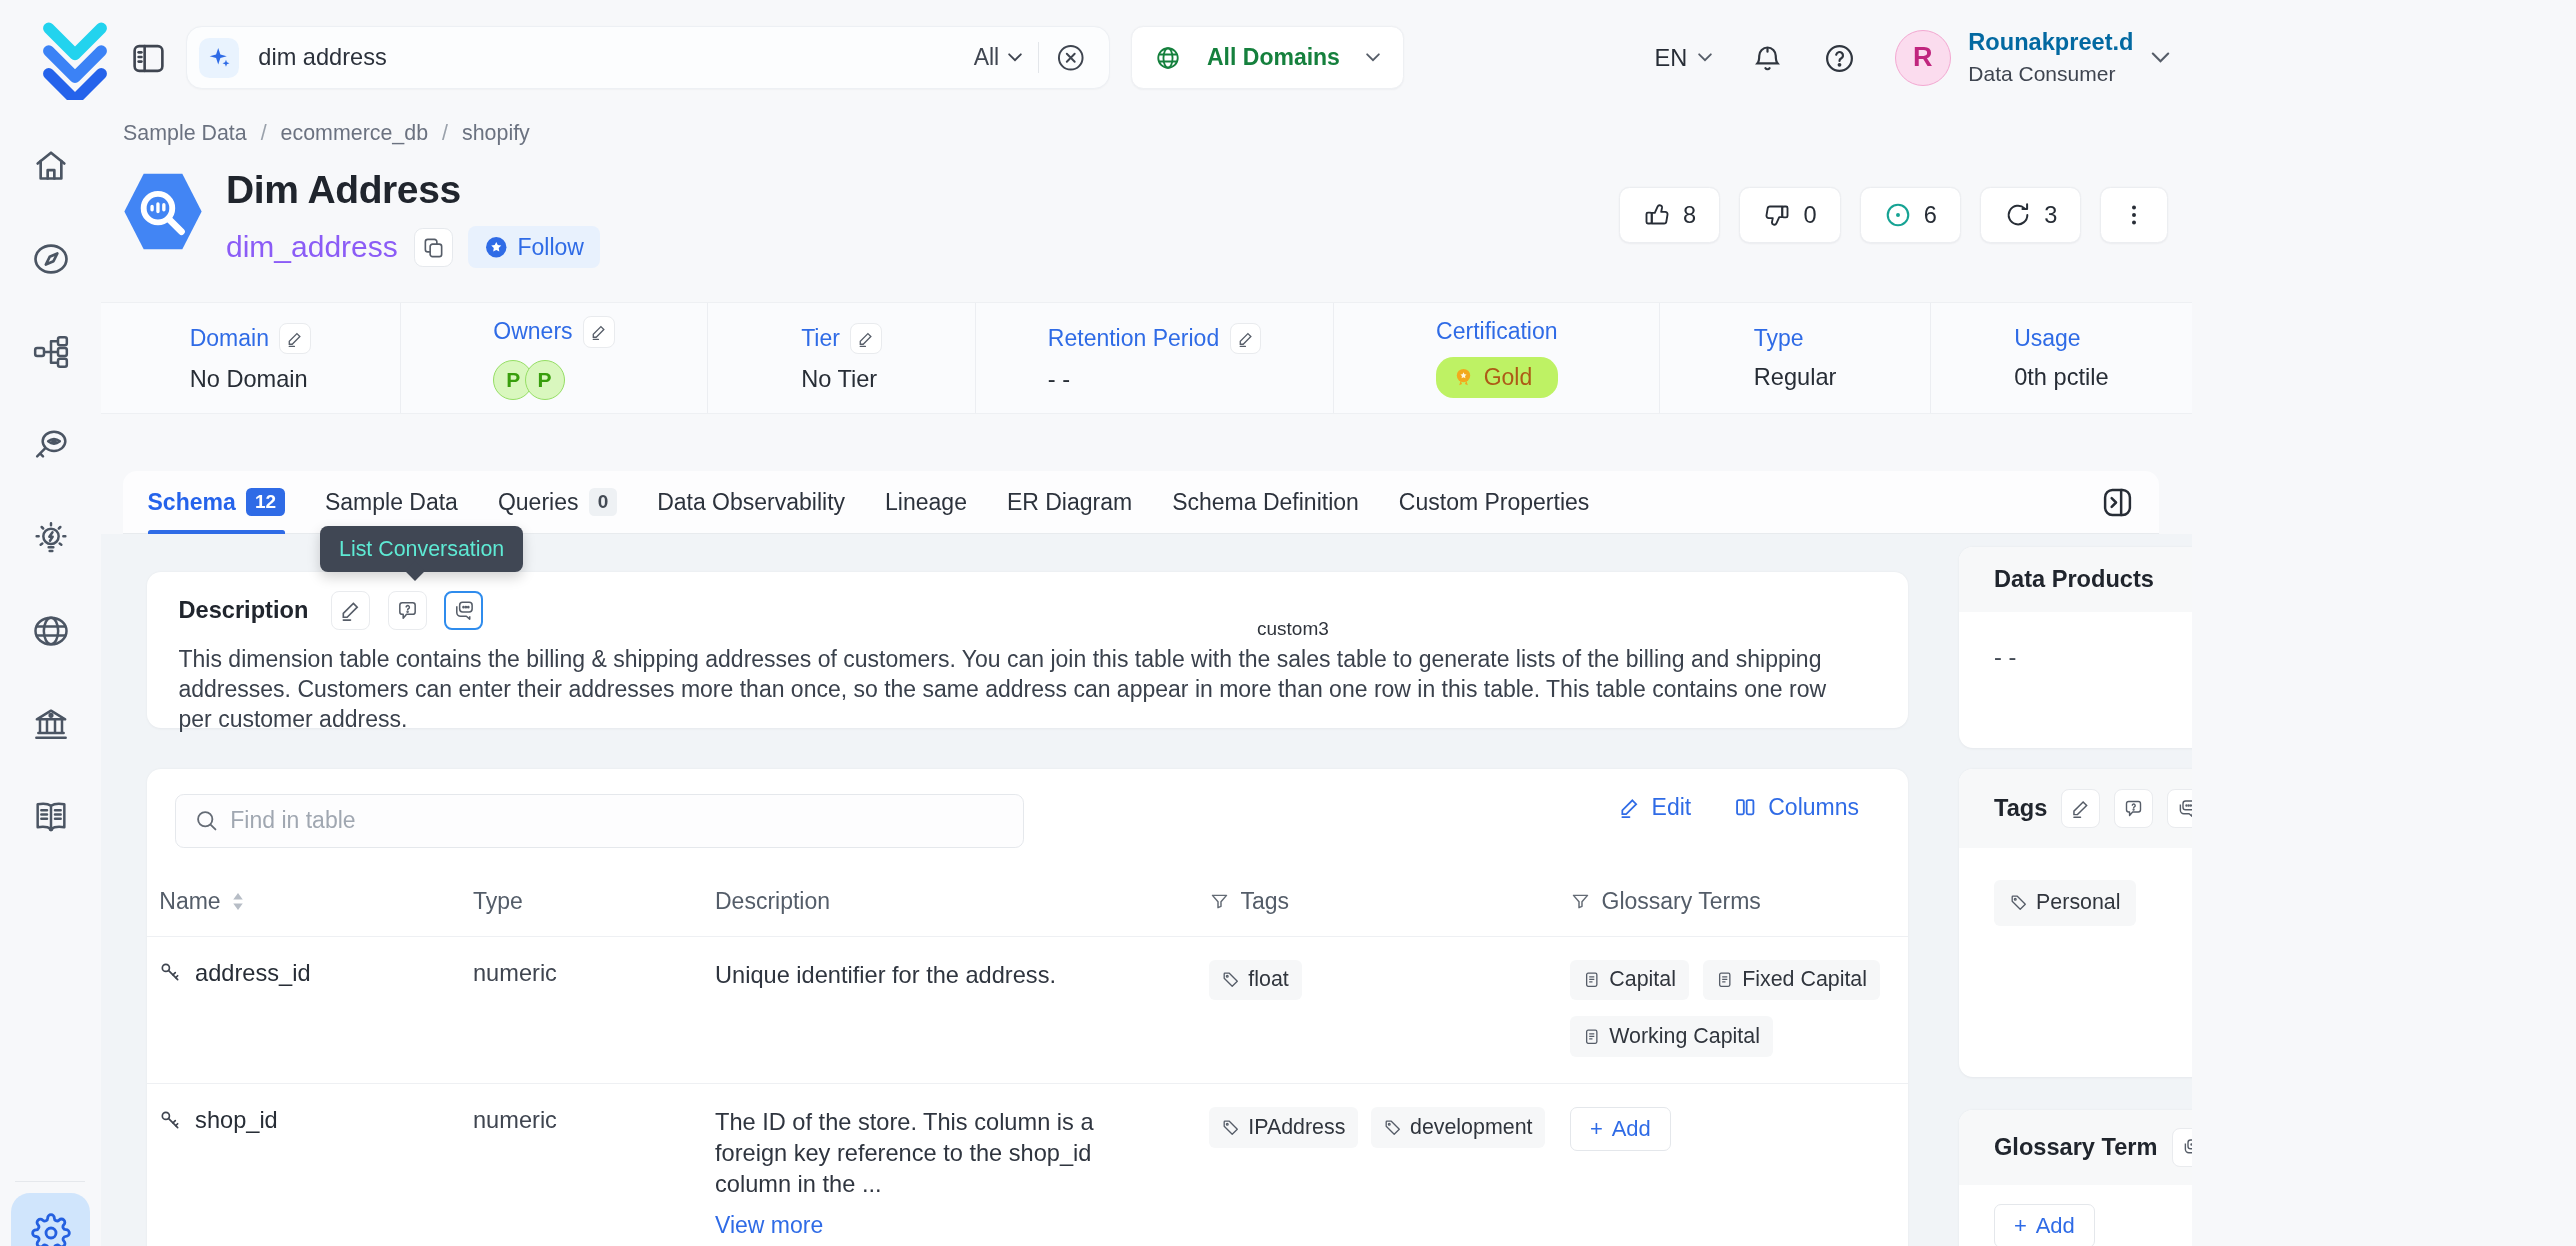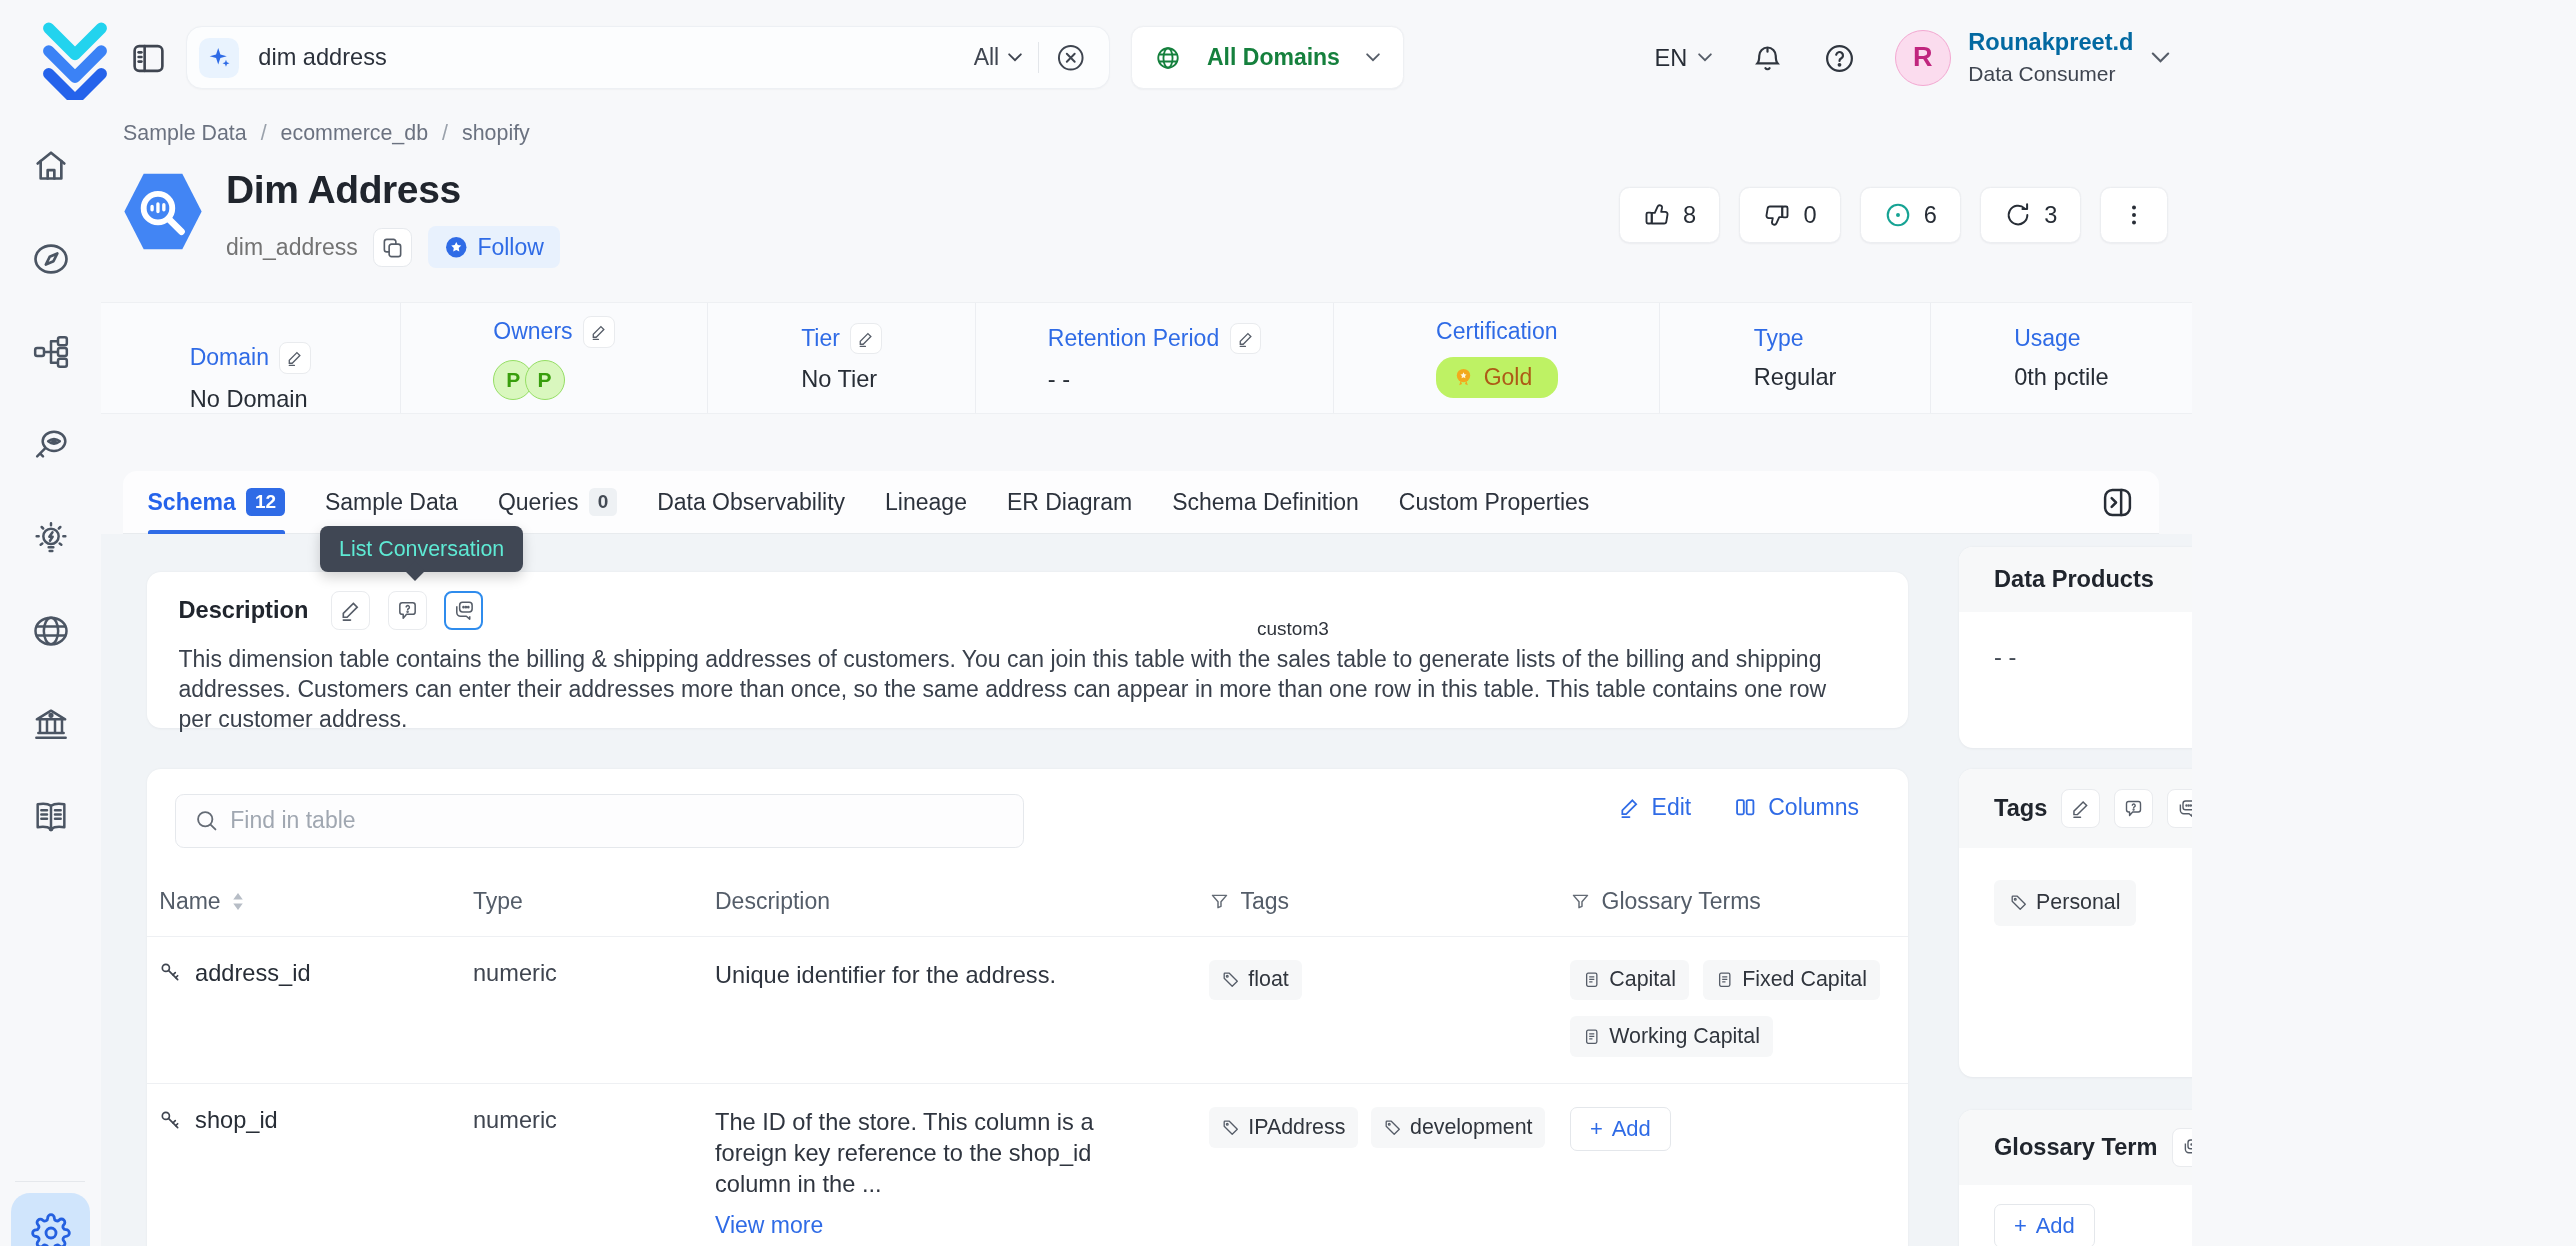--- a/index.html
+++ b/index.html
@@ -40,35 +40,35 @@
   .rail-div { position:absolute; left:15px; top:1065px; width:70px; height:0.9px; background:#e5e8ec; }
   .gear-active { position:absolute; left:11.4px; top:1077px; width:79px; height:79px; border-radius:19px;
     background:#d0e5fc; display:flex; align-items:center; justify-content:center; color:#2460e0; cursor:pointer; }
 
   
   .breadcrumb { position:absolute; left:123px; top:121px; display:flex; gap:14px; font-size:21.4px; color:#6b7280; }
   .breadcrumb .sep { color:#9aa1ab; }
   .hexicon { position:absolute; left:121px; top:166px; }
   .asset-title { position:absolute; left:226px; top:168px; font-size:39px; font-weight:700; color:#20252d; letter-spacing:-0.4px; }
   .subrow { position:absolute; left:226px; top:226px; display:flex; align-items:center; gap:15.8px; }
-  .subname { font-size:23px; color:#737373; }
+  .subname { font-size:30px; color:#8b5cf6; }
   .copy-btn { width:39px; height:39px; border:0.9px solid #e6e9ed; border-radius:8.8px; background:#fff;
     display:flex; align-items:center; justify-content:center; color:#565d68; cursor:pointer; }
   .follow { height:42px; padding:0 15.8px; border-radius:7.9px; background:#e8f1fd; display:flex;
     align-items:center; gap:8.8px; color:#2f6be6; font-size:23px; font-weight:500; cursor:pointer;text-align:right; }
   .actions { position:absolute; right:23.6px; top:187px; display:flex; gap:19px; }
   .act-btn { height:56px; padding:0 23px; background:#fff; border:0.9px solid #eceef1; border-radius:10.5px;
     box-shadow:0 0.9px 1.8px rgba(15,23,42,.05); display:flex; align-items:center; gap:12.3px;
     font-size:23.6px; color:#272d36; cursor:pointer; }
 
   
   .props { position:absolute; left:101px; right:0; top:302px; height:112px; background:#fafbfd;
     border-top:0.9px solid #eef0f3; border-bottom:0.9px solid #eef0f3; display:flex; }
   .prop-cell { display:flex; align-items:center; justify-content:center; border-left:0.9px solid #eceef2; }
-  .prop-cell:first-child { border-left:none;align-items:flex-end; }
+  .prop-cell:first-child { border-left:none; }
   .prop-inner { display:flex; flex-direction:column; gap:12.3px; }
   .prop-label { display:flex; align-items:center; gap:10.5px; font-size:23px; font-weight:500; color:#2f6be6; }
   .prop-edit { width:31.5px; height:31.5px; border:0.9px solid #e9ebee; border-radius:7.9px; background:#fff;
     display:flex; align-items:center; justify-content:center; color:#565d68; cursor:pointer; }
   .prop-value { font-size:23.6px; color:#272d36; }
   .owner-avs { display:flex; }
   .owner-av { width:40px; height:40px; border-radius:50%; background:#d9f7be; border:1.8px solid #95de64;
     color:#389e0d; font-size:21px; font-weight:600; display:flex; align-items:center; justify-content:center; margin-right:-8.8px; }
   .gold-pill { display:inline-flex; align-items:center; gap:8.8px; background:#bef264; border-radius:17.5px;
     padding:7px 15.8px; font-size:23px; color:#ad5a16; font-weight:500; }

